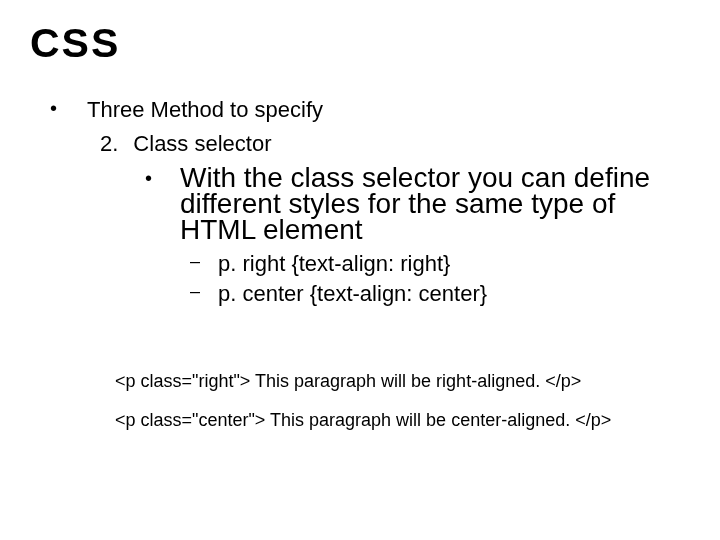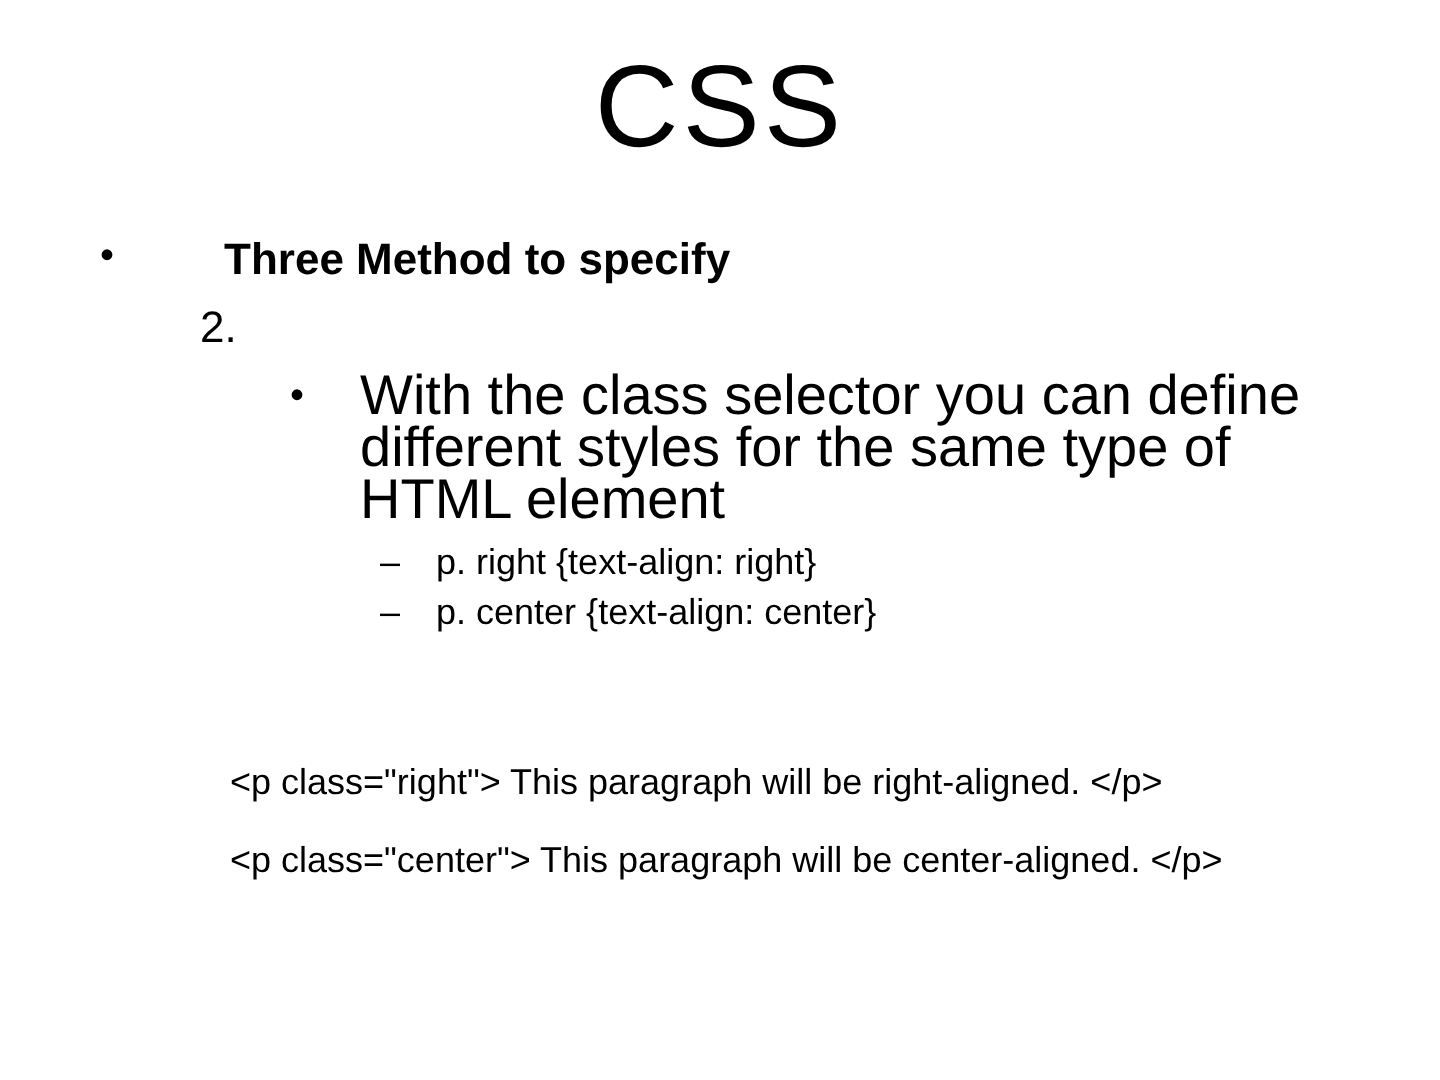--- a/index.html
+++ b/index.html
@@ -9,39 +9,37 @@
     }
     body {
       width: 720px;
       height: 540px;
       background: #ffffff;
       font-family: Arial, sans-serif;
       color: #000000;
       padding: 20px 30px;
     }
     .title {
-      font-size: 58px;
-      text-align: center;
-      font-weight: normal;
+      font-size: 41px;
+      font-weight: bold;
       margin-bottom: 30px;
       letter-spacing: 2px;
     }
     .level1 {
       display: flex;
       margin-bottom: 8px;
       margin-left: 20px;
     }
     .level1-bullet {
       font-size: 20px;
       margin-right: 30px;
     }
     .level1-text {
       font-size: 22px;
-      font-weight: bold;
-      margin-left: 25px;
+      font-weight: normal;
     }
     .level2 {
       display: flex;
       margin-bottom: 8px;
       margin-left: 70px;
     }
     .level2-num {
       font-size: 22px;
       margin-right: 15px;
     }
@@ -66,21 +64,21 @@
     .level4 {
       display: flex;
       margin-bottom: 4px;
       margin-left: 160px;
     }
     .level4-dash {
       font-size: 18px;
       margin-right: 18px;
     }
     .level4-text {
-      font-size: 18px;
+      font-size: 22px;
     }
     .example {
       font-size: 18px;
       margin-left: 85px;
       margin-bottom: 18px;
     }
     .spacer {
       height: 60px;
     }
   </style>
@@ -89,20 +87,21 @@
 
 <h1 class="title">CSS</h1>
 
 <div class="level1">
   <span class="level1-bullet">•</span>
   <span class="level1-text">Three Method to specify</span>
 </div>
 
 <div class="level2">
   <span class="level2-num">2.</span>
+  <span class="level2-text">Class selector</span>
 </div>
 
 <div class="level3">
   <span class="level3-bullet">•</span>
   <span class="level3-text">With the class selector you can define different styles for the same type of HTML element</span>
 </div>
 
 <div class="level4">
   <span class="level4-dash">–</span>
   <span class="level4-text">p. right {text-align: right}</span>

